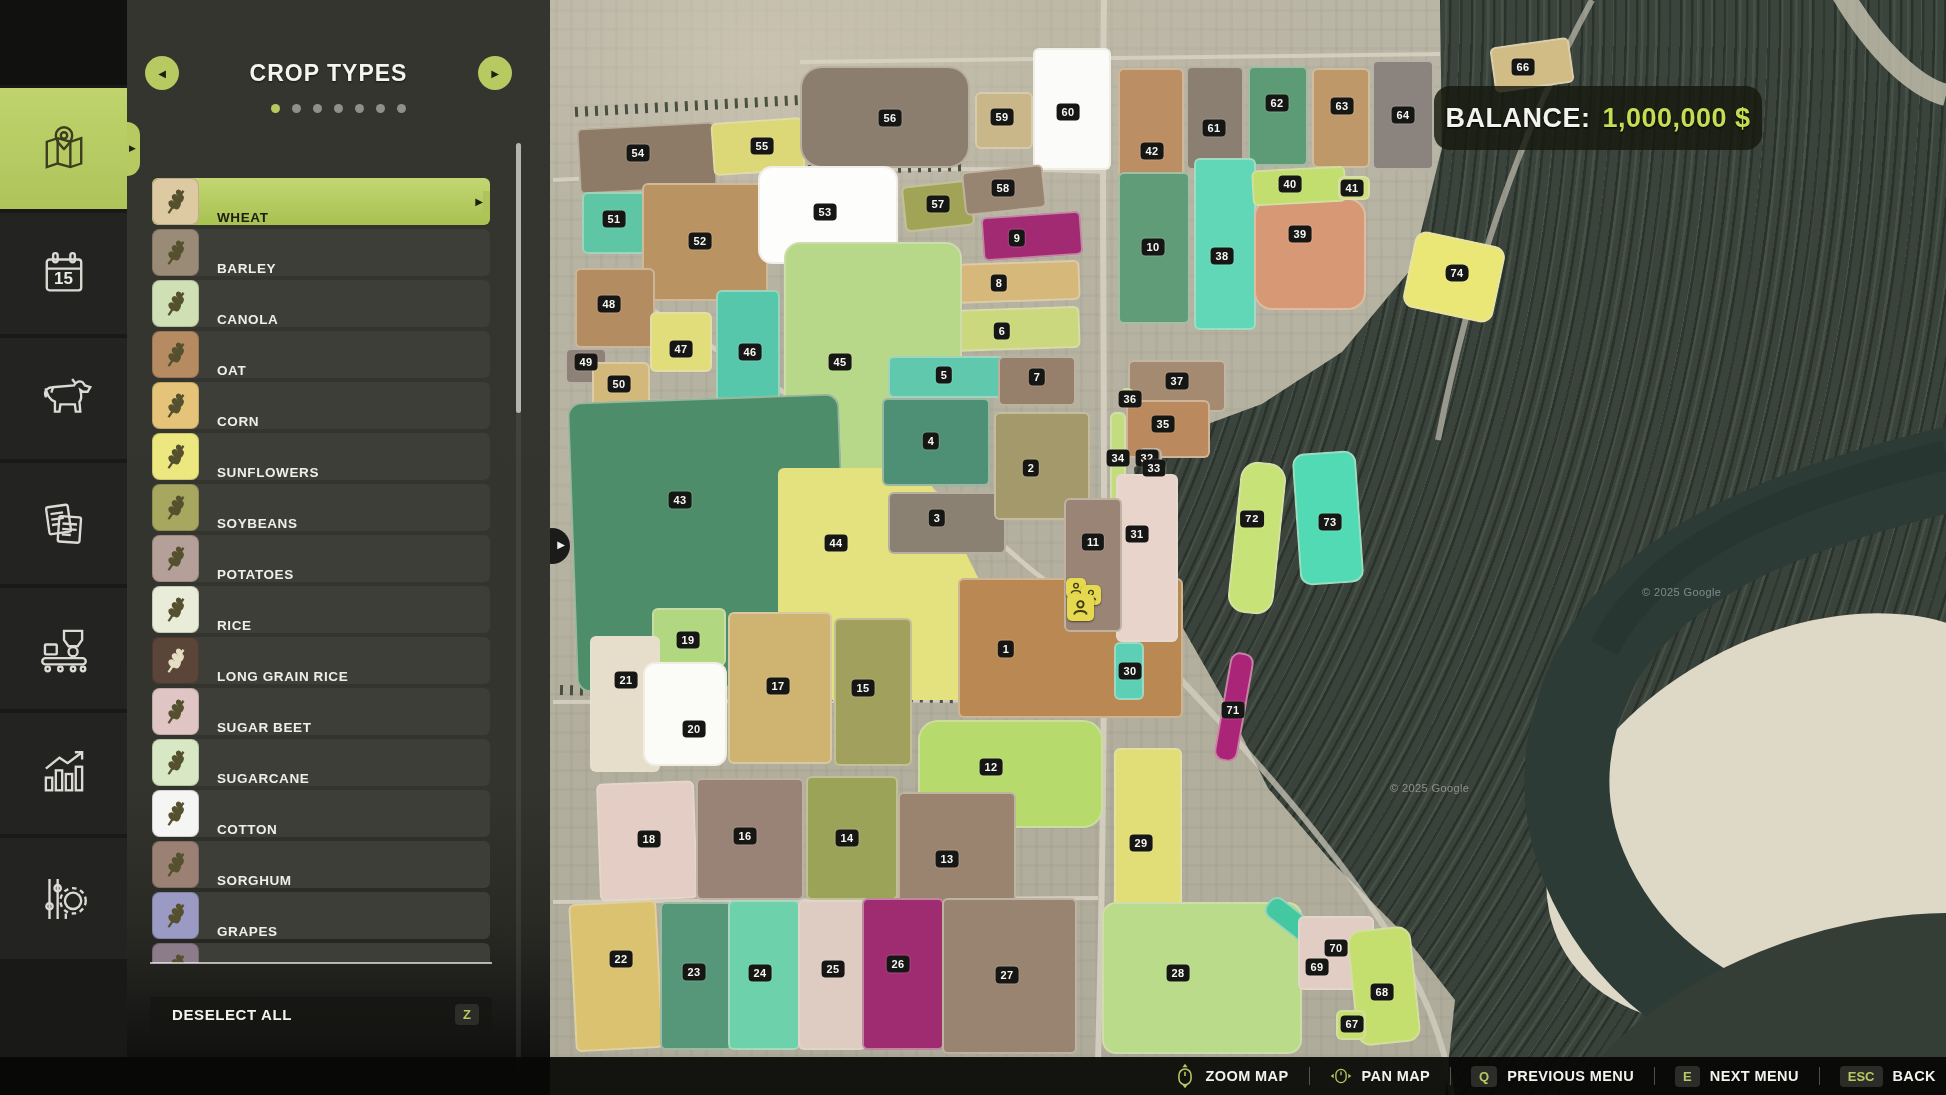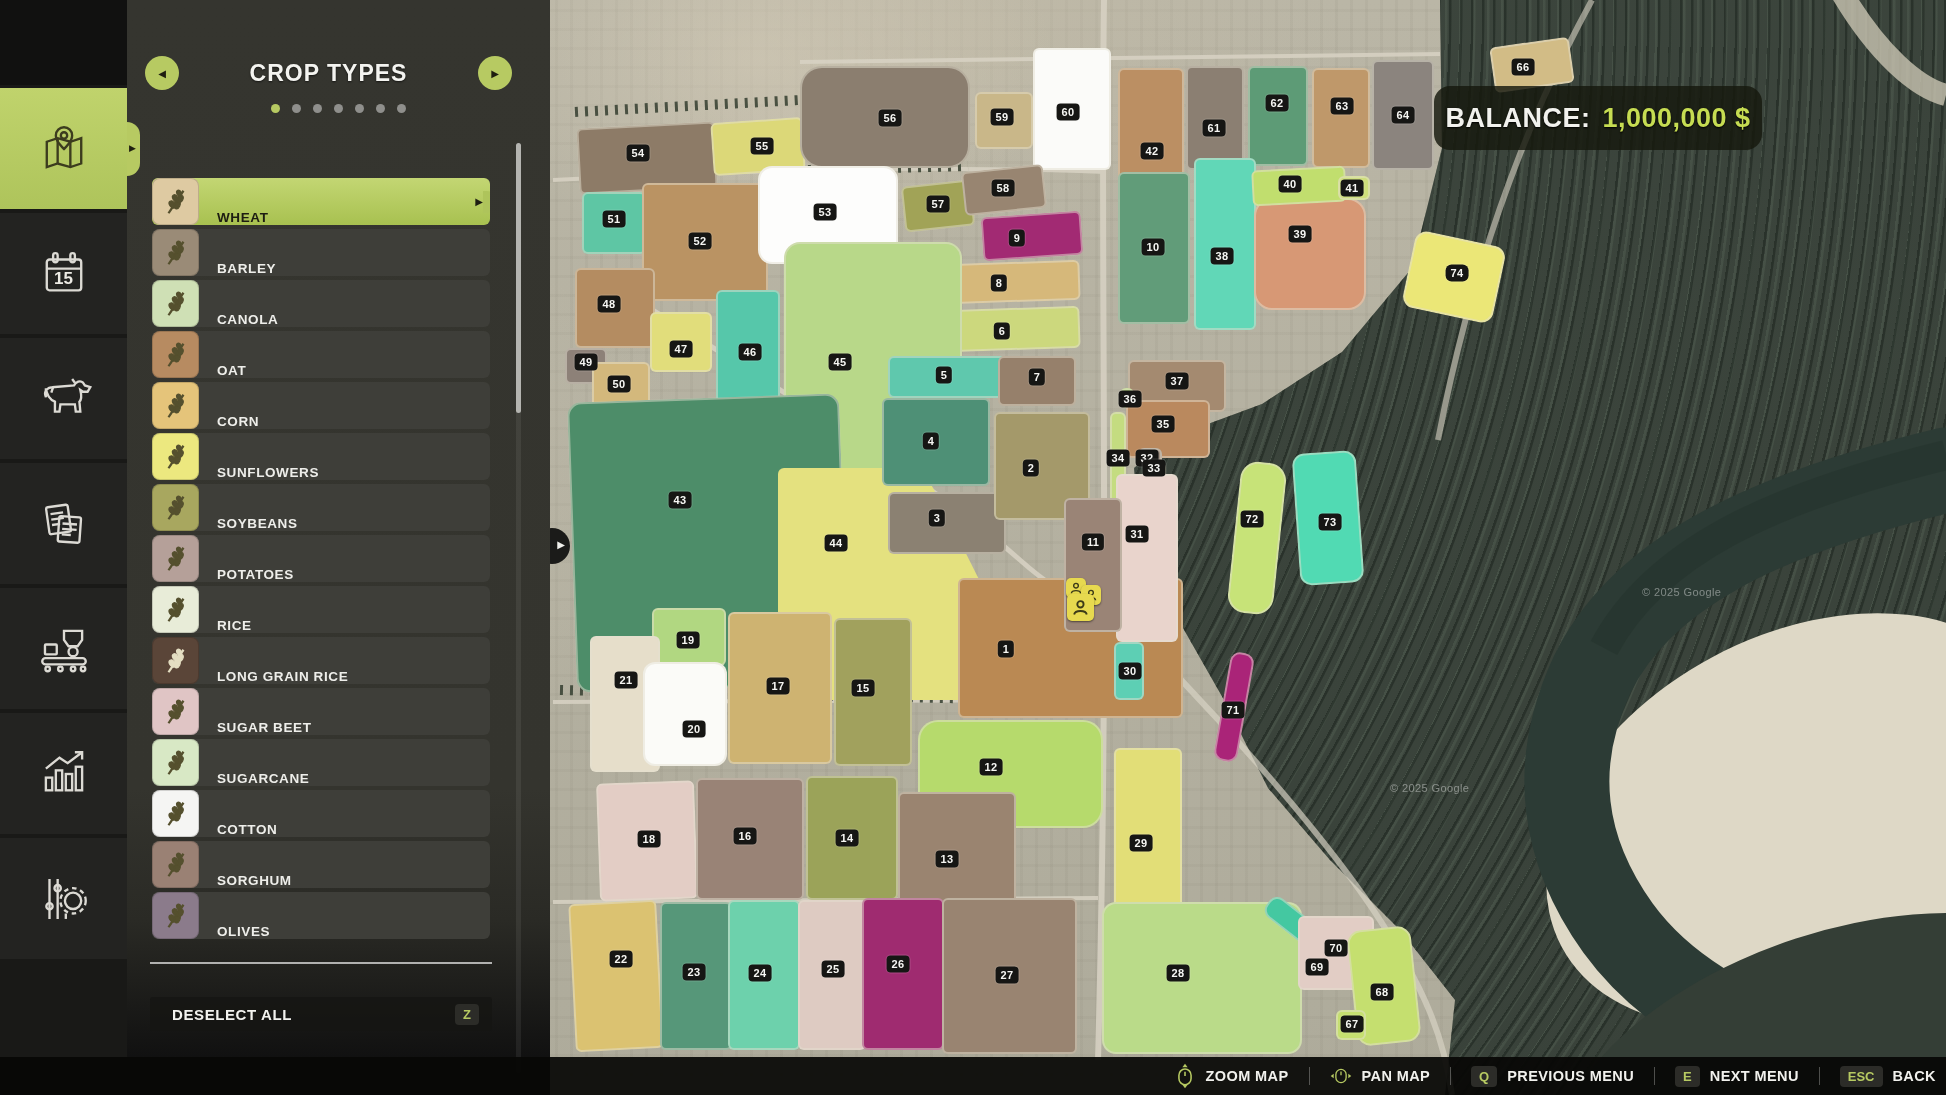--- a/index.html
+++ b/index.html
@@ -310,21 +310,21 @@
       <div class="fnum" style="left: 1147px; top: 458px;">32</div>
       <div class="fnum" style="left: 1154px; top: 468px;">33</div>
       <div class="fnum" style="left: 1137px; top: 534px;">31</div>
       <div class="fnum" style="left: 1093px; top: 542px;">11</div>
       <div class="fnum" style="left: 1153px; top: 247px;">10</div>
       <div class="fnum" style="left: 1222px; top: 256px;">38</div>
       <div class="fnum" style="left: 1300px; top: 234px;">39</div>
       <div class="fnum" style="left: 1290px; top: 184px;">40</div>
       <div class="fnum" style="left: 1352px; top: 188px;">41</div>
       <div class="fnum" style="left: 1457px; top: 273px; border-radius: 6px;">74</div>
-      <div class="fnum" style="left: 1252px; top: 519px;">72</div>
+      <div class="fnum" style="left: 1252px; top: 519px; font-family: Liberation Mono, monospace;">72</div>
       <div class="fnum" style="left: 1330px; top: 522px;">73</div>
       <div class="fnum" style="left: 1130px; top: 671px;">30</div>
       <div class="fnum" style="left: 1233px; top: 710px;">71</div>
       <div class="fnum" style="left: 688px; top: 640px;">19</div>
       <div class="fnum" style="left: 626px; top: 680px;">21</div>
       <div class="fnum" style="left: 694px; top: 729px;">20</div>
       <div class="fnum" style="left: 778px; top: 686px;">17</div>
       <div class="fnum" style="left: 863px; top: 688px;">15</div>
       <div class="fnum" style="left: 991px; top: 767px;">12</div>
       <div class="fnum" style="left: 649px; top: 839px;">18</div>
@@ -551,20 +551,28 @@
       </div>
       <div class="crop-row">
         <div class="sq" style="background: rgb(154, 129, 116);">
           <svg style="stroke:#55502e;fill:#55502e">
             <use href="#i-plant"></use>
           </svg>
         </div>
         <span class="lbl">SORGHUM</span>
       </div>
       <div class="crop-row">
+        <div class="sq" style="background: rgb(154, 154, 197);">
+          <svg style="stroke:#55502e;fill:#55502e">
+            <use href="#i-plant"></use>
+          </svg>
+        </div>
+        <span class="lbl">GRAPES</span>
+      </div>
+      <div class="crop-row">
         <div class="sq" style="background: rgb(139, 123, 139);">
           <svg style="stroke:#55502e;fill:#55502e">
             <use href="#i-plant"></use>
           </svg>
         </div>
         <span class="lbl">OLIVES</span>
       </div>
     </div>
   <div id="list-cutline"></div>
   <button id="deselect-btn">

